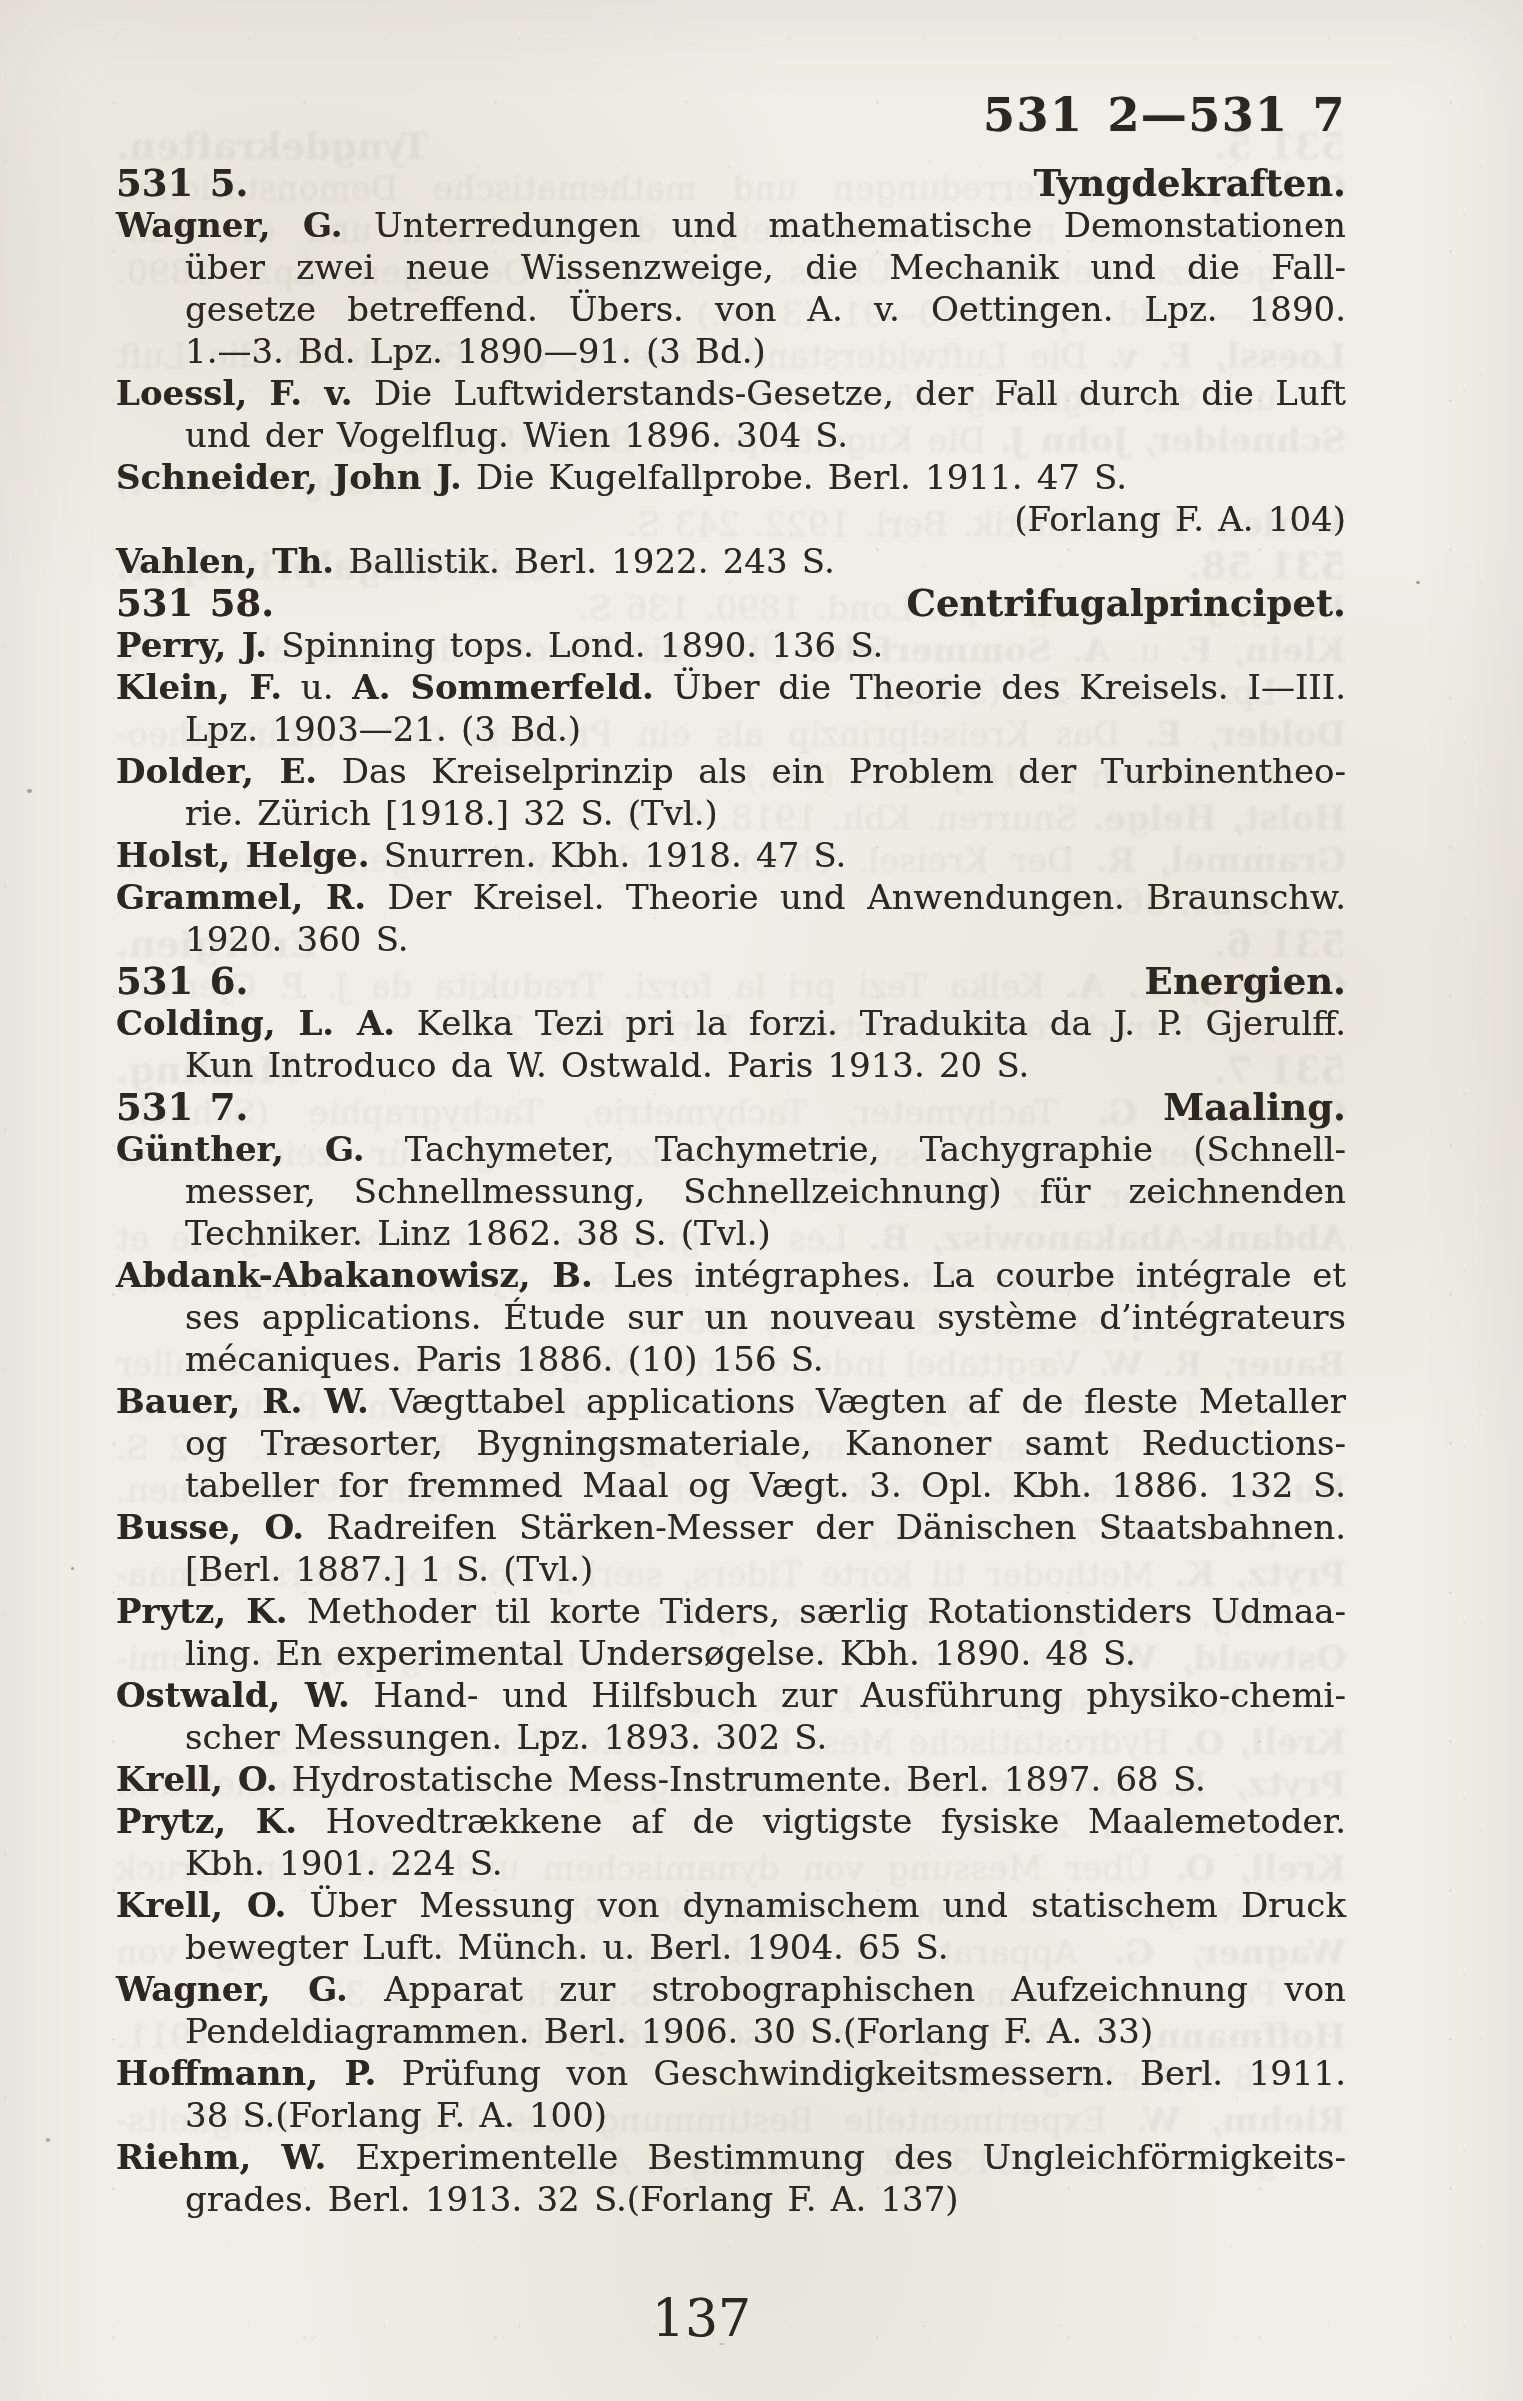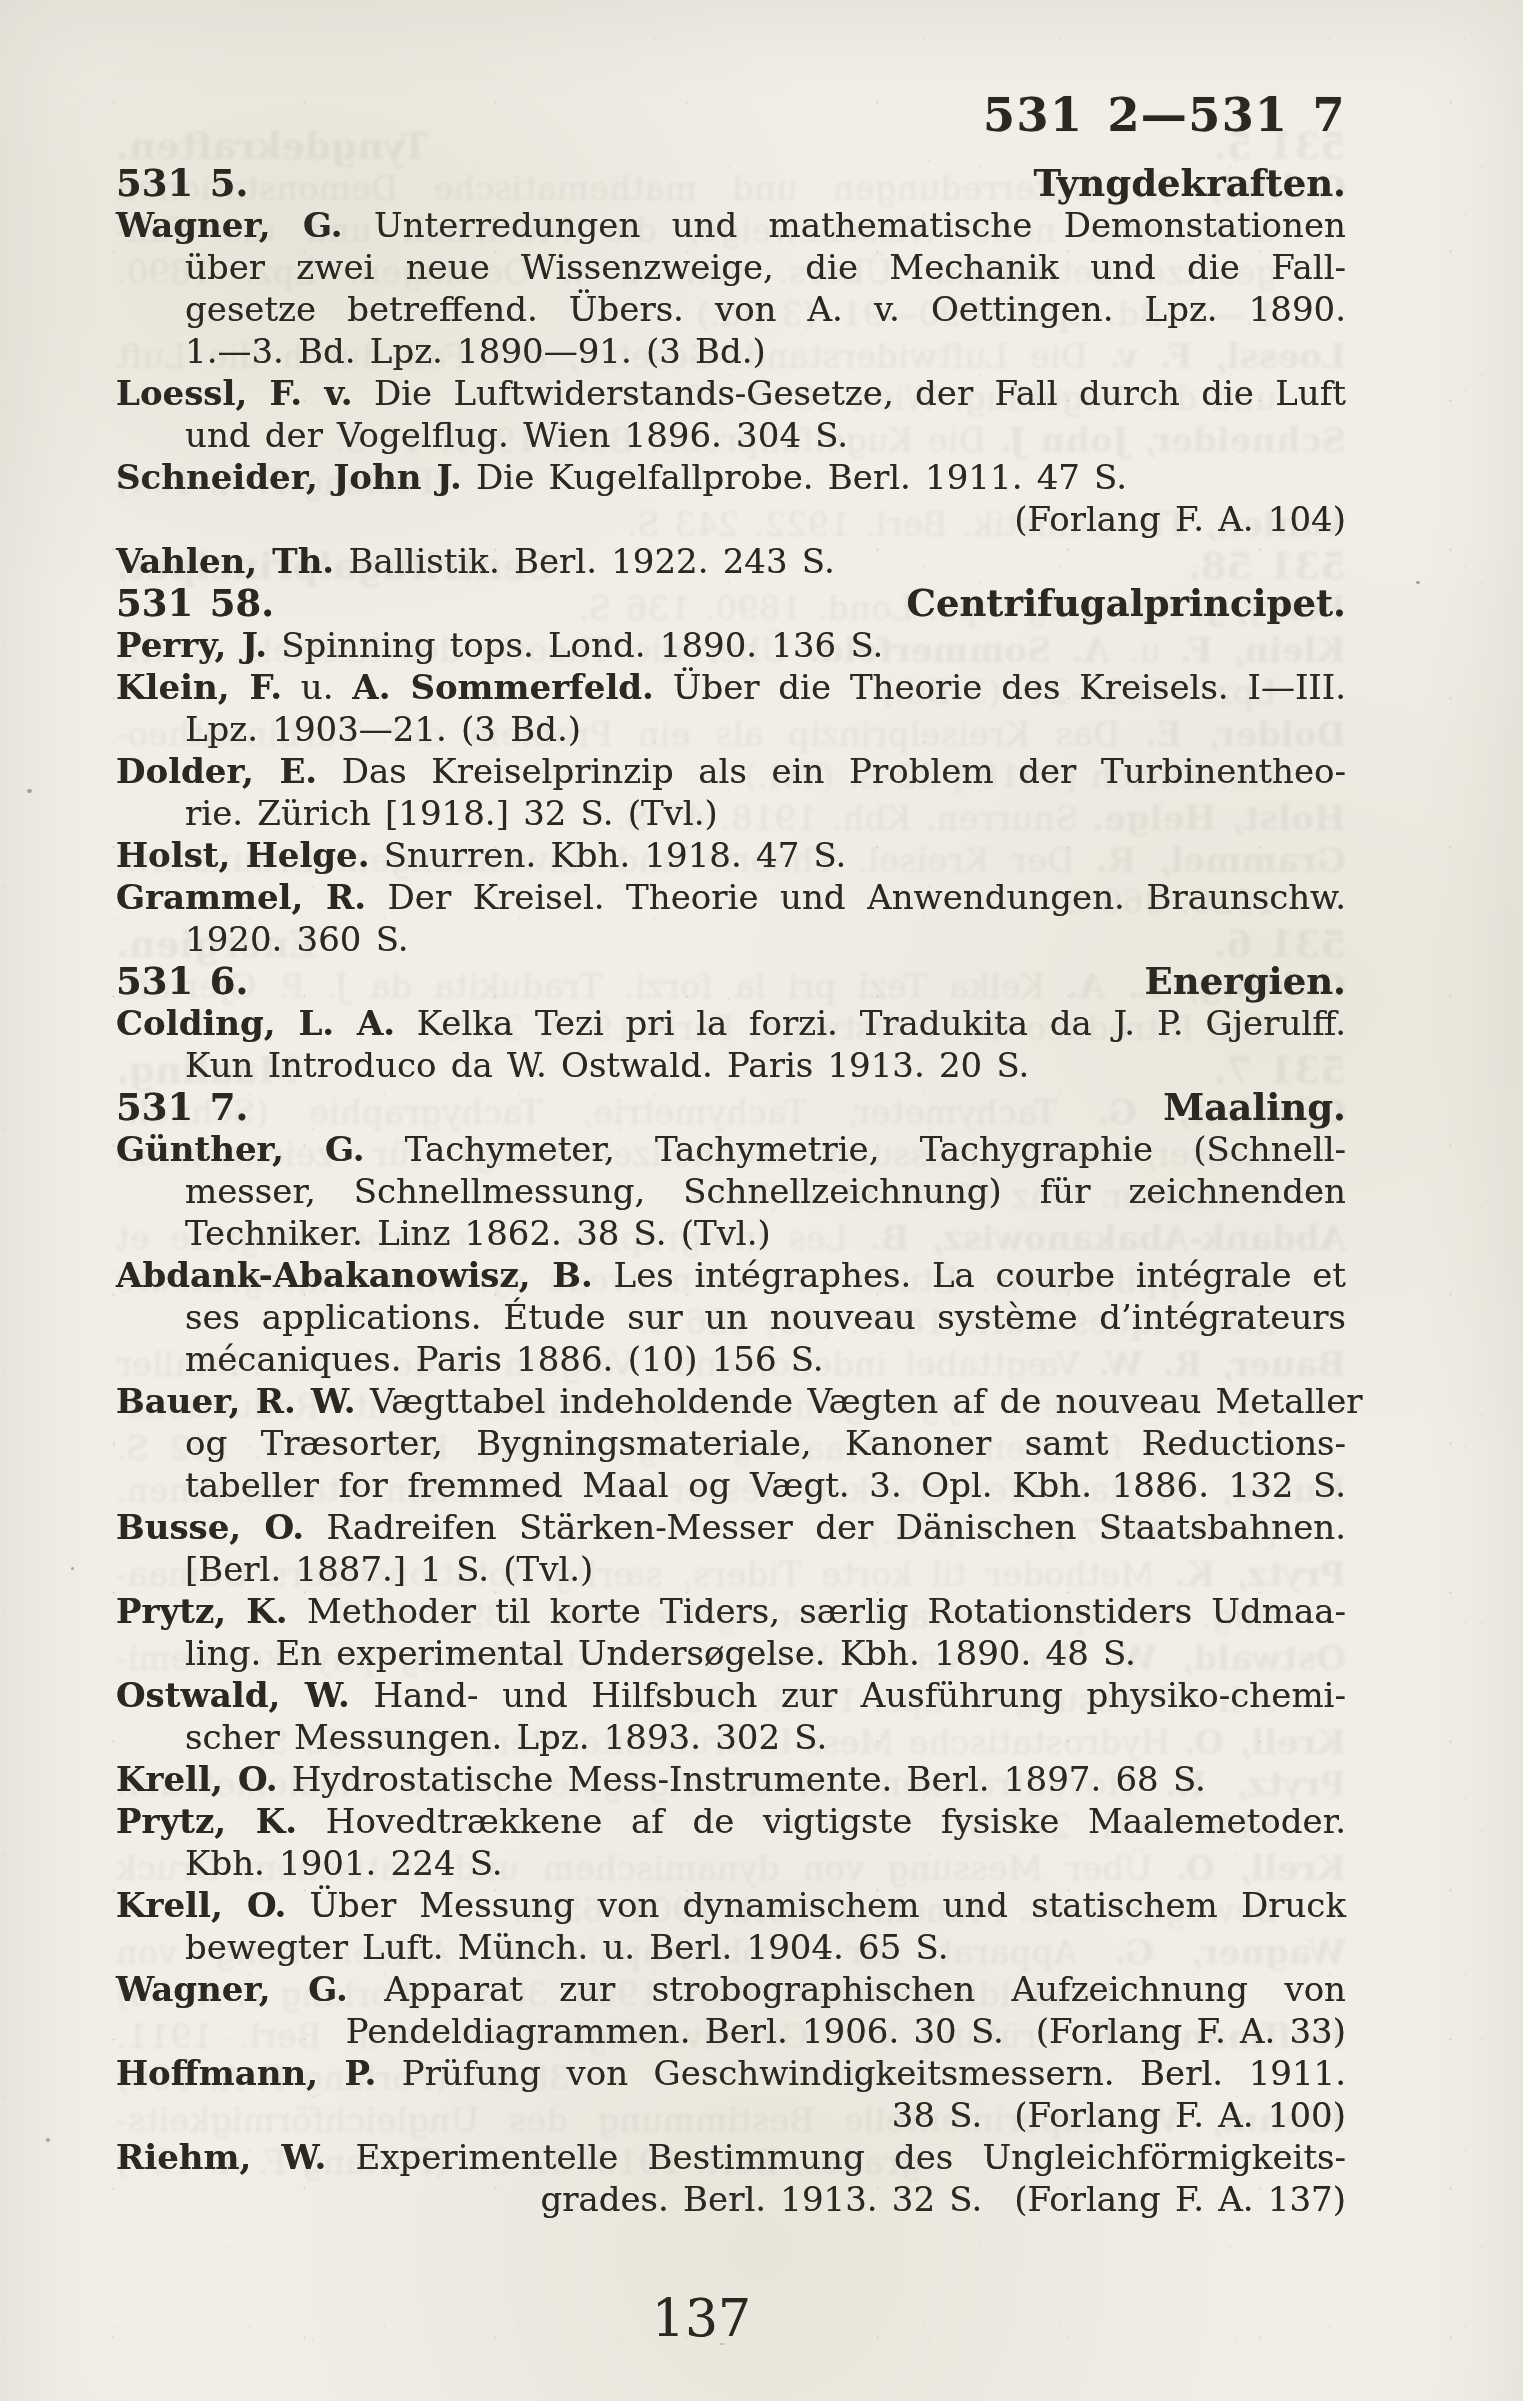--- a/index.html
+++ b/index.html
@@ -40,21 +40,21 @@
     word-spacing:.1em;
     text-shadow:0 0 0.6px rgba(44,39,34,.5);
     white-space:nowrap;
   }
   .line .seg{white-space:pre;}
   .bold{font-weight:bold;}
   .cont{padding-left:69px;}
   .just{text-align:justify;text-align-last:justify;white-space:normal;}
   .ralign{text-align:right;}
   .section{display:flex;justify-content:space-between;font-weight:bold;font-size:37px;gap:44px;}
-  .split{display:flex;justify-content:flex-end;gap:32px;}
+  .split{display:flex;justify-content:flex-start;}
   .folio{
     position:absolute;top:2297px;left:620px;width:163px;
     text-align:center;font-size:52px;line-height:42px;
     text-shadow:0 0 0.6px rgba(44,39,34,.5);
   }
   .ghost{
     position:absolute;top:125px;left:116px;width:1230px;
     transform:scaleX(-1);
     opacity:.055;
     filter:blur(1.4px);
@@ -179,21 +179,21 @@
       <div class="line section">
         <span class="seg bold">531 7.</span>
         <span class="seg bold">Maaling.</span>
       </div>
       <div class="line just"><span class="seg bold">Günther, G.</span><span class="seg"> Tachymeter, Tachymetrie, Tachygraphie (Schnell-</span></div>
       <div class="line cont just"><span class="seg">messer, Schnellmessung, Schnellzeichnung) für zeichnenden</span></div>
       <div class="line cont"><span class="seg">Techniker. Linz 1862. 38 S. (Tvl.)</span></div>
       <div class="line just"><span class="seg bold">Abdank-Abakanowisz, B.</span><span class="seg"> Les intégraphes. La courbe intégrale et</span></div>
       <div class="line cont just"><span class="seg">ses applications. Étude sur un nouveau système d’intégrateurs</span></div>
       <div class="line cont"><span class="seg">mécaniques. Paris 1886. (10) 156 S.</span></div>
-      <div class="line just"><span class="seg bold">Bauer, R. W.</span><span class="seg"> Vægttabel indeholdende Vægten af de nouveau Metaller</span></div>
+      <div class="line just"><span class="seg bold">Bauer, R. W.</span><span class="seg"> Vægttabel applications Vægten af de fleste Metaller</span></div>
       <div class="line cont just"><span class="seg">og Træsorter, Bygningsmateriale, Kanoner samt Reductions-</span></div>
       <div class="line cont just"><span class="seg">tabeller for fremmed Maal og Vægt. 3. Opl. Kbh. 1886. 132 S.</span></div>
       <div class="line just"><span class="seg bold">Busse, O.</span><span class="seg"> Radreifen Stärken-Messer der Dänischen Staatsbahnen.</span></div>
       <div class="line cont"><span class="seg">[Berl. 1887.] 1 S. (Tvl.)</span></div>
       <div class="line just"><span class="seg bold">Prytz, K.</span><span class="seg"> Methoder til korte Tiders, særlig Rotationstiders Udmaa-</span></div>
       <div class="line cont"><span class="seg">ling. En experimental Undersøgelse. Kbh. 1890. 48 S.</span></div>
       <div class="line just"><span class="seg bold">Ostwald, W.</span><span class="seg"> Hand- und Hilfsbuch zur Ausführung physiko-chemi-</span></div>
       <div class="line cont"><span class="seg">scher Messungen. Lpz. 1893. 302 S.</span></div>
       <div class="line"><span class="seg bold">Krell, O.</span><span class="seg"> Hydrostatische Mess-Instrumente. Berl. 1897. 68 S.</span></div>
       <div class="line just"><span class="seg bold">Prytz, K.</span><span class="seg"> Hovedtrækkene af de vigtigste fysiske Maalemetoder.</span></div>

